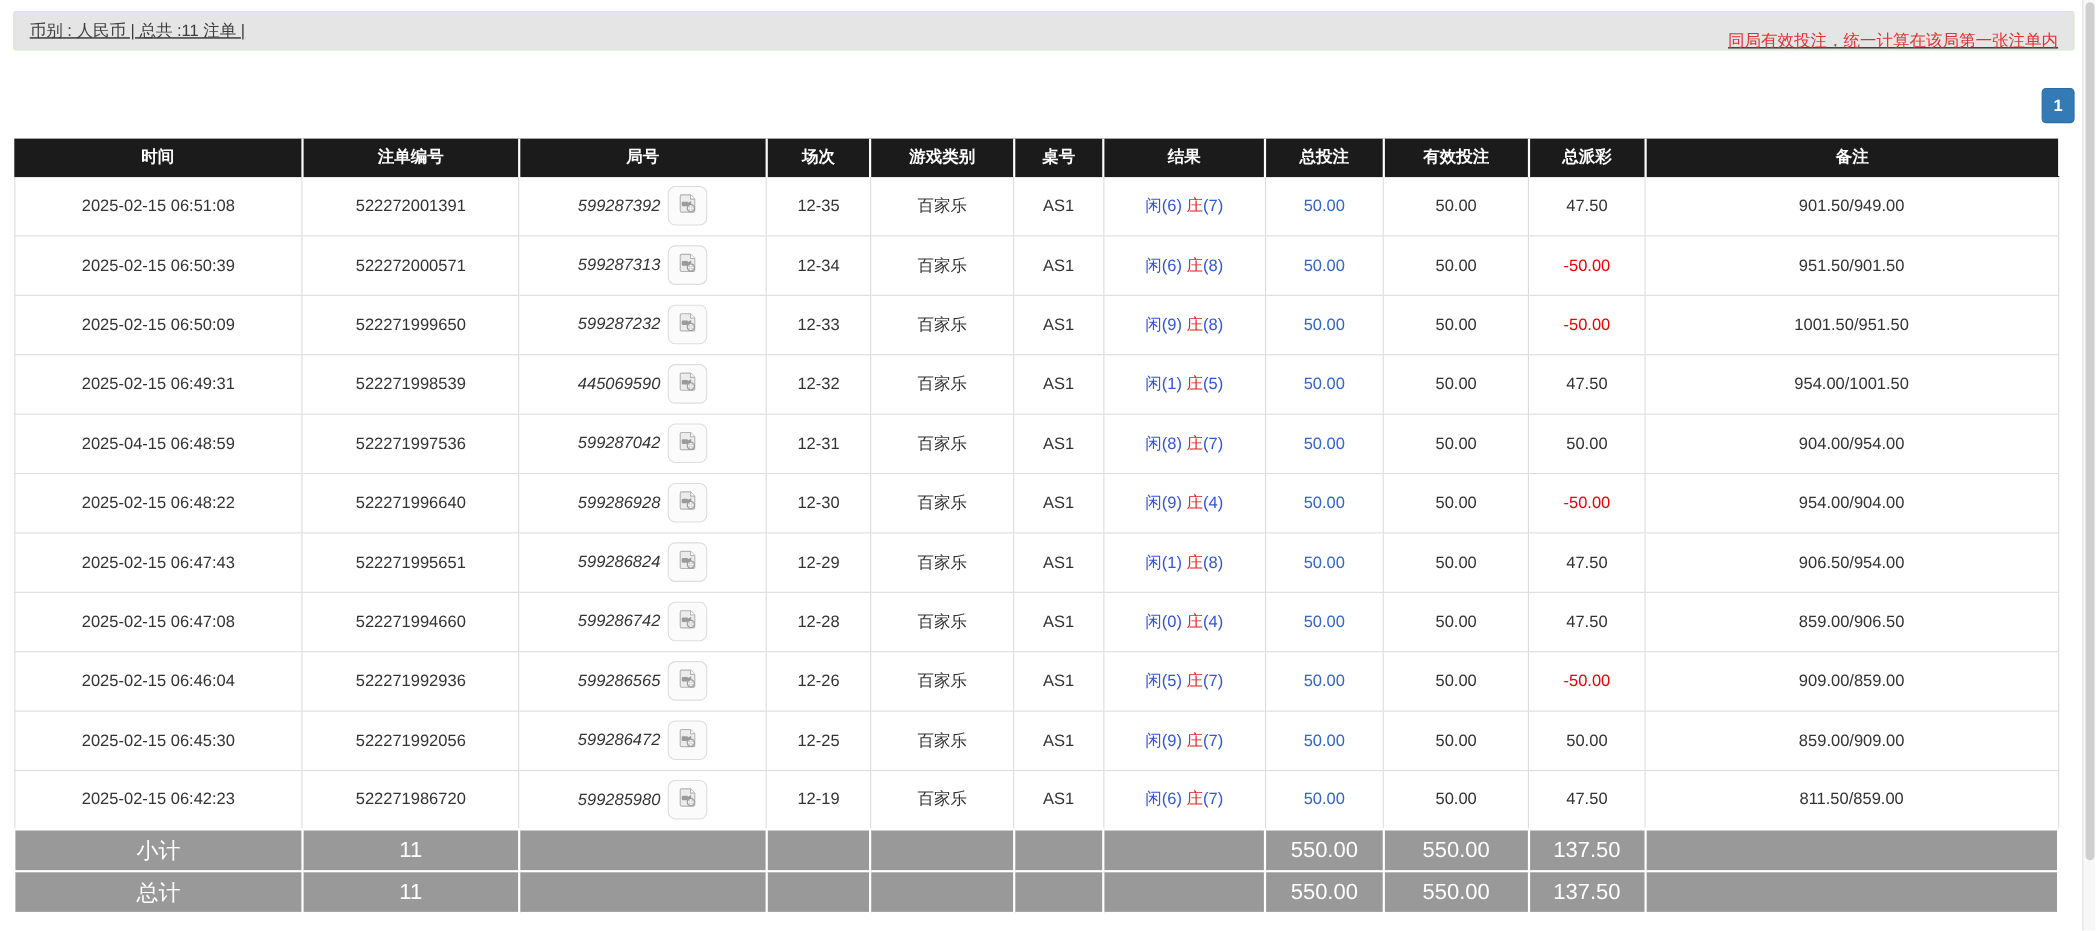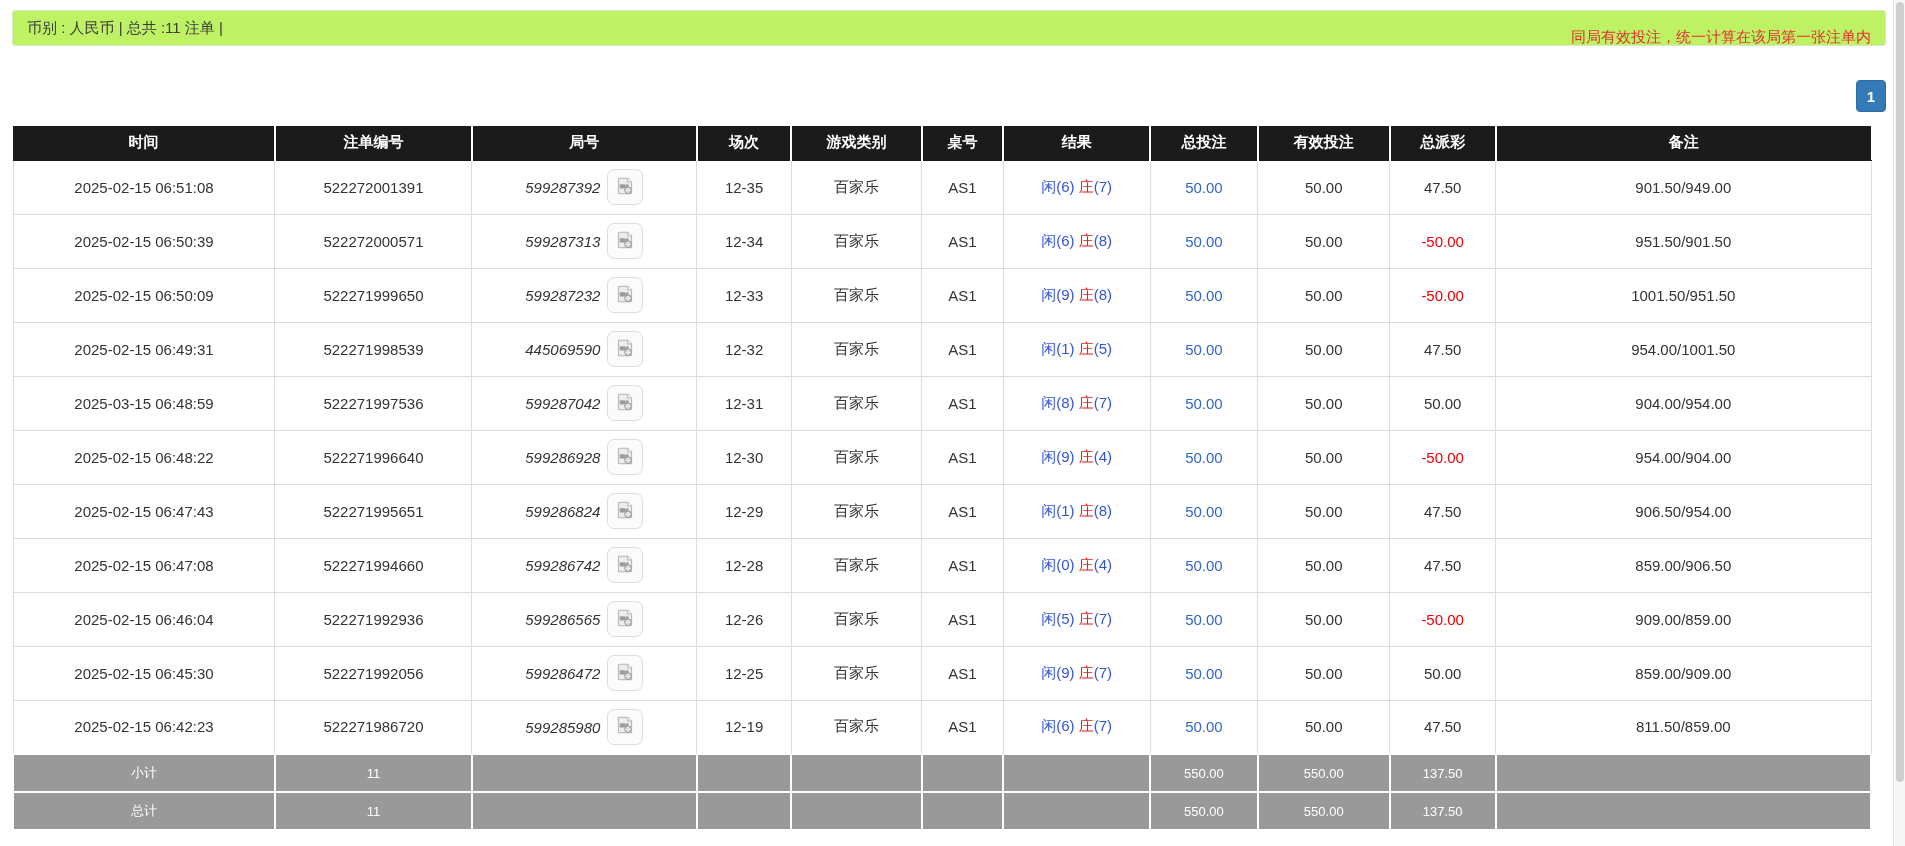--- a/index.html
+++ b/index.html
@@ -2,42 +2,42 @@
 <html><head>
 <meta charset="utf-8">
 <style>
   * { margin:0; padding:0; box-sizing:border-box; }
   html,body { width:1905px; height:846px; overflow:hidden; background:#fff;
     font-family:"Liberation Sans","DejaVu Sans",sans-serif; }
   .page { position:relative; width:1905px; height:846px; }
 
   
   .topbar { position:absolute; left:12px; right:19px; top:10px; height:36px;
-    background:#bef264; border:1px solid #d6e9c6; border-radius:3px;
+    background:#e5e5e5; border:1px solid #d6e9c6; border-radius:3px;
     display:flex; align-items:center; justify-content:space-between;
-    padding:0 14px; font-size:15px; }
+    padding:0 14px; font-size:15px;text-decoration:underline; }
   .topbar .left { color:#3c3c3c; }
   .topbar .right { color:#e03131;margin-top:18px; }
 
   
   .pager { position:absolute; right:19px; top:80px; }
   .page-btn { display:inline-flex; align-items:center; justify-content:center;
     min-width:30px; height:32px; background:#337ab7; border:1px solid #2e6da4;
     border-radius:4px; color:#fff; font-size:15px; font-weight:bold; cursor:pointer; }
 
   
   .tbl-wrap { position:absolute; left:12px; right:33px; top:126px; }
   table { width:100%; border-collapse:collapse; table-layout:fixed; }
   thead th { background:#1b1b1b; color:#fff; font-weight:bold; font-size:15px;
     height:34px; text-align:center; border-right:2px solid #fdfdfd; border-bottom:1px solid #1b1b1b; }
   thead th:last-child { border-right:none; }
   tbody td { background:#fff; border:1px solid #ddd; height:54px; text-align:center;
     font-size:15px; color:#333; vertical-align:middle; }
   tfoot td { background:#999; color:#fff; border:2px solid #fff; height:38px;
-    text-align:center; font-size:13px; vertical-align:middle; }
+    text-align:center; font-size:20px; vertical-align:middle; }
 
   .blue-link { color:#3366cc; cursor:pointer; }
   .neg { color:#ee0000; }
   .res-player, .res-score { color:#3355dd; }
   .res-banker { color:#e02222; }
 
   .video-btn { display:inline-flex; align-items:center; justify-content:center;
     width:36px; height:36px; background:#fbfbfb; border:1px solid #ddd;
     border-radius:7px; margin-left:7px; vertical-align:middle; cursor:pointer; }
   .round-num { vertical-align:middle;font-style:italic; }
@@ -191,21 +191,21 @@
             <td>12-32</td>
             <td>百家乐</td>
             <td>AS1</td>
             <td><span class="res-player">闲</span><span class="res-score">(1)</span><span>&nbsp;</span><span class="res-banker">庄</span><span class="res-score">(5)</span></td>
             <td><span class="blue-link">50.00</span></td>
             <td>50.00</td>
             <td>47.50</td>
             <td>954.00/1001.50</td>
           </tr>
           <tr>
-            <td>2025-03-15 06:48:59</td>
+            <td>2025-04-15 06:48:59</td>
             <td>522271997536</td>
             <td><span class="round-num">599287042</span><span class="video-btn">
                 <span><svg width="22" height="22" viewBox="0 0 24 24">
                     <path d="M15 3.5 H6 a1.2 1.2 0 0 0 -1.2 1.2 v14.6 a1.2 1.2 0 0 0 1.2 1.2 h12 a1.2 1.2 0 0 0 1.2 -1.2 V7.7 Z" fill="#ececec" stroke="#b3b3b3" stroke-width="1.1"></path>
                     <path d="M15 3.5 v4.2 h4.2" fill="#ffffff" stroke="#b3b3b3" stroke-width="1.1"></path>
                     <rect x="6.3" y="10.2" width="6.2" height="4.6" rx="1" fill="#9a9a9a"></rect>
                     <path d="M12.5 11.3 l3.2 -1.7 v6 l-3.2 -1.7 Z" fill="#9a9a9a"></path>
                     <circle cx="15.3" cy="16.6" r="3.6" fill="#cfcfcf" stroke="#949494" stroke-width="1"></circle>
                     <circle cx="15.3" cy="16.6" r="0.8" fill="#fff"></circle>
                     <circle cx="15.3" cy="14.6" r="0.8" fill="#fff"></circle>

